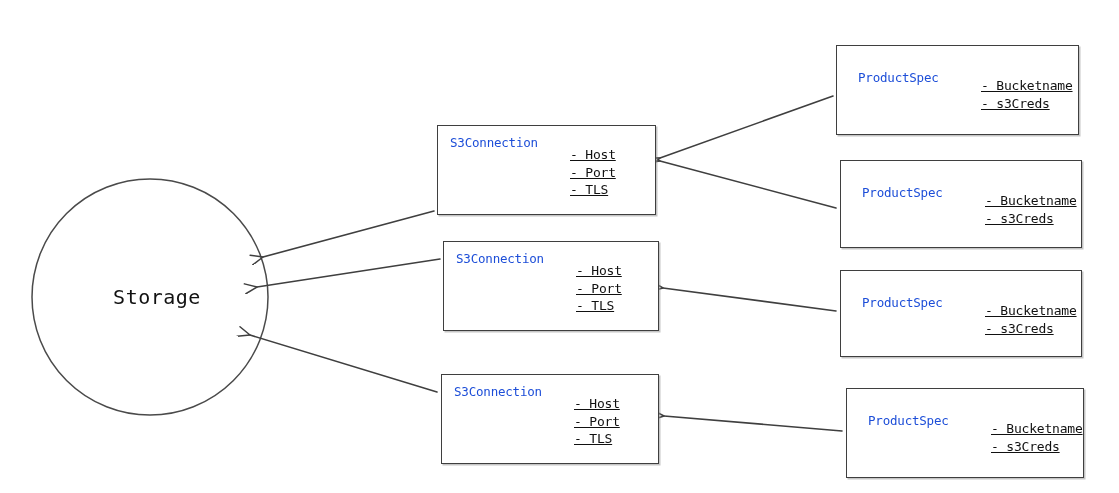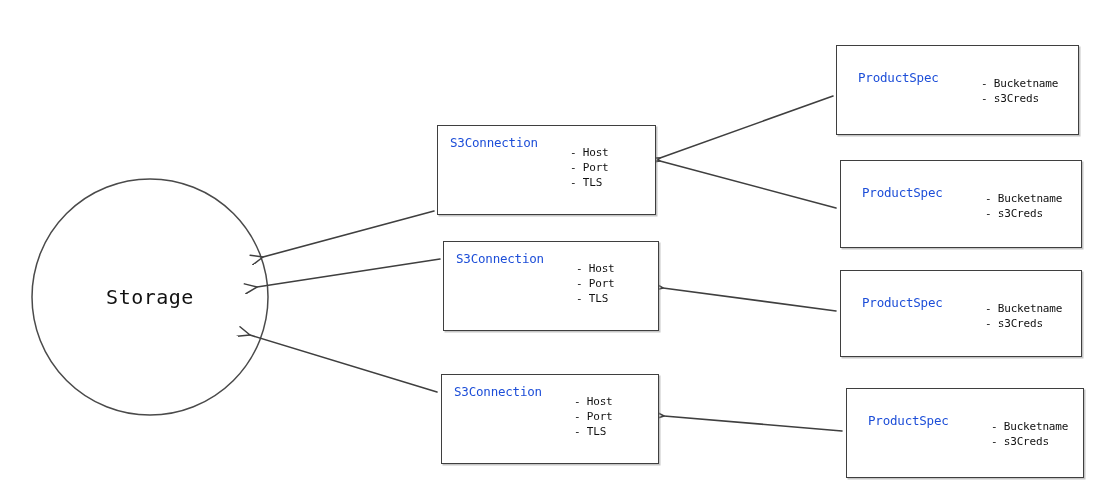--- a/index.html
+++ b/index.html
@@ -29,34 +29,36 @@
   }
   .node-title {
     position: absolute;
     font-size: 12.5px;
     color: #1d4ed8;
     white-space: nowrap;
     letter-spacing: -0.2px;
   }
   .node-fields {
     position: absolute;
-    font-size: 11px;
+    font-size: 13px;
     color: #111111;
     line-height: 1.35;
     white-space: nowrap;
     letter-spacing: -0.2px;
+    text-decoration: underline;
   }
   .node-fields div { white-space: nowrap; }
   .circle-label {
     position: absolute;
     font-size: 20px;
     color: #111111;
     letter-spacing: 0.5px;
     white-space: nowrap;
     transform: translate(-50%, -50%);
+    margin-left: 7px;
   }
 </style>
 </head>
 <body>
 
 <div id="diagram-root">
 
   <svg id="canvas" viewBox="0 0 1119 493">
     <defs>
       <marker id="arrowhead" markerWidth="14" markerHeight="14" refX="1" refY="5" orient="auto" markerUnits="userSpaceOnUse">

